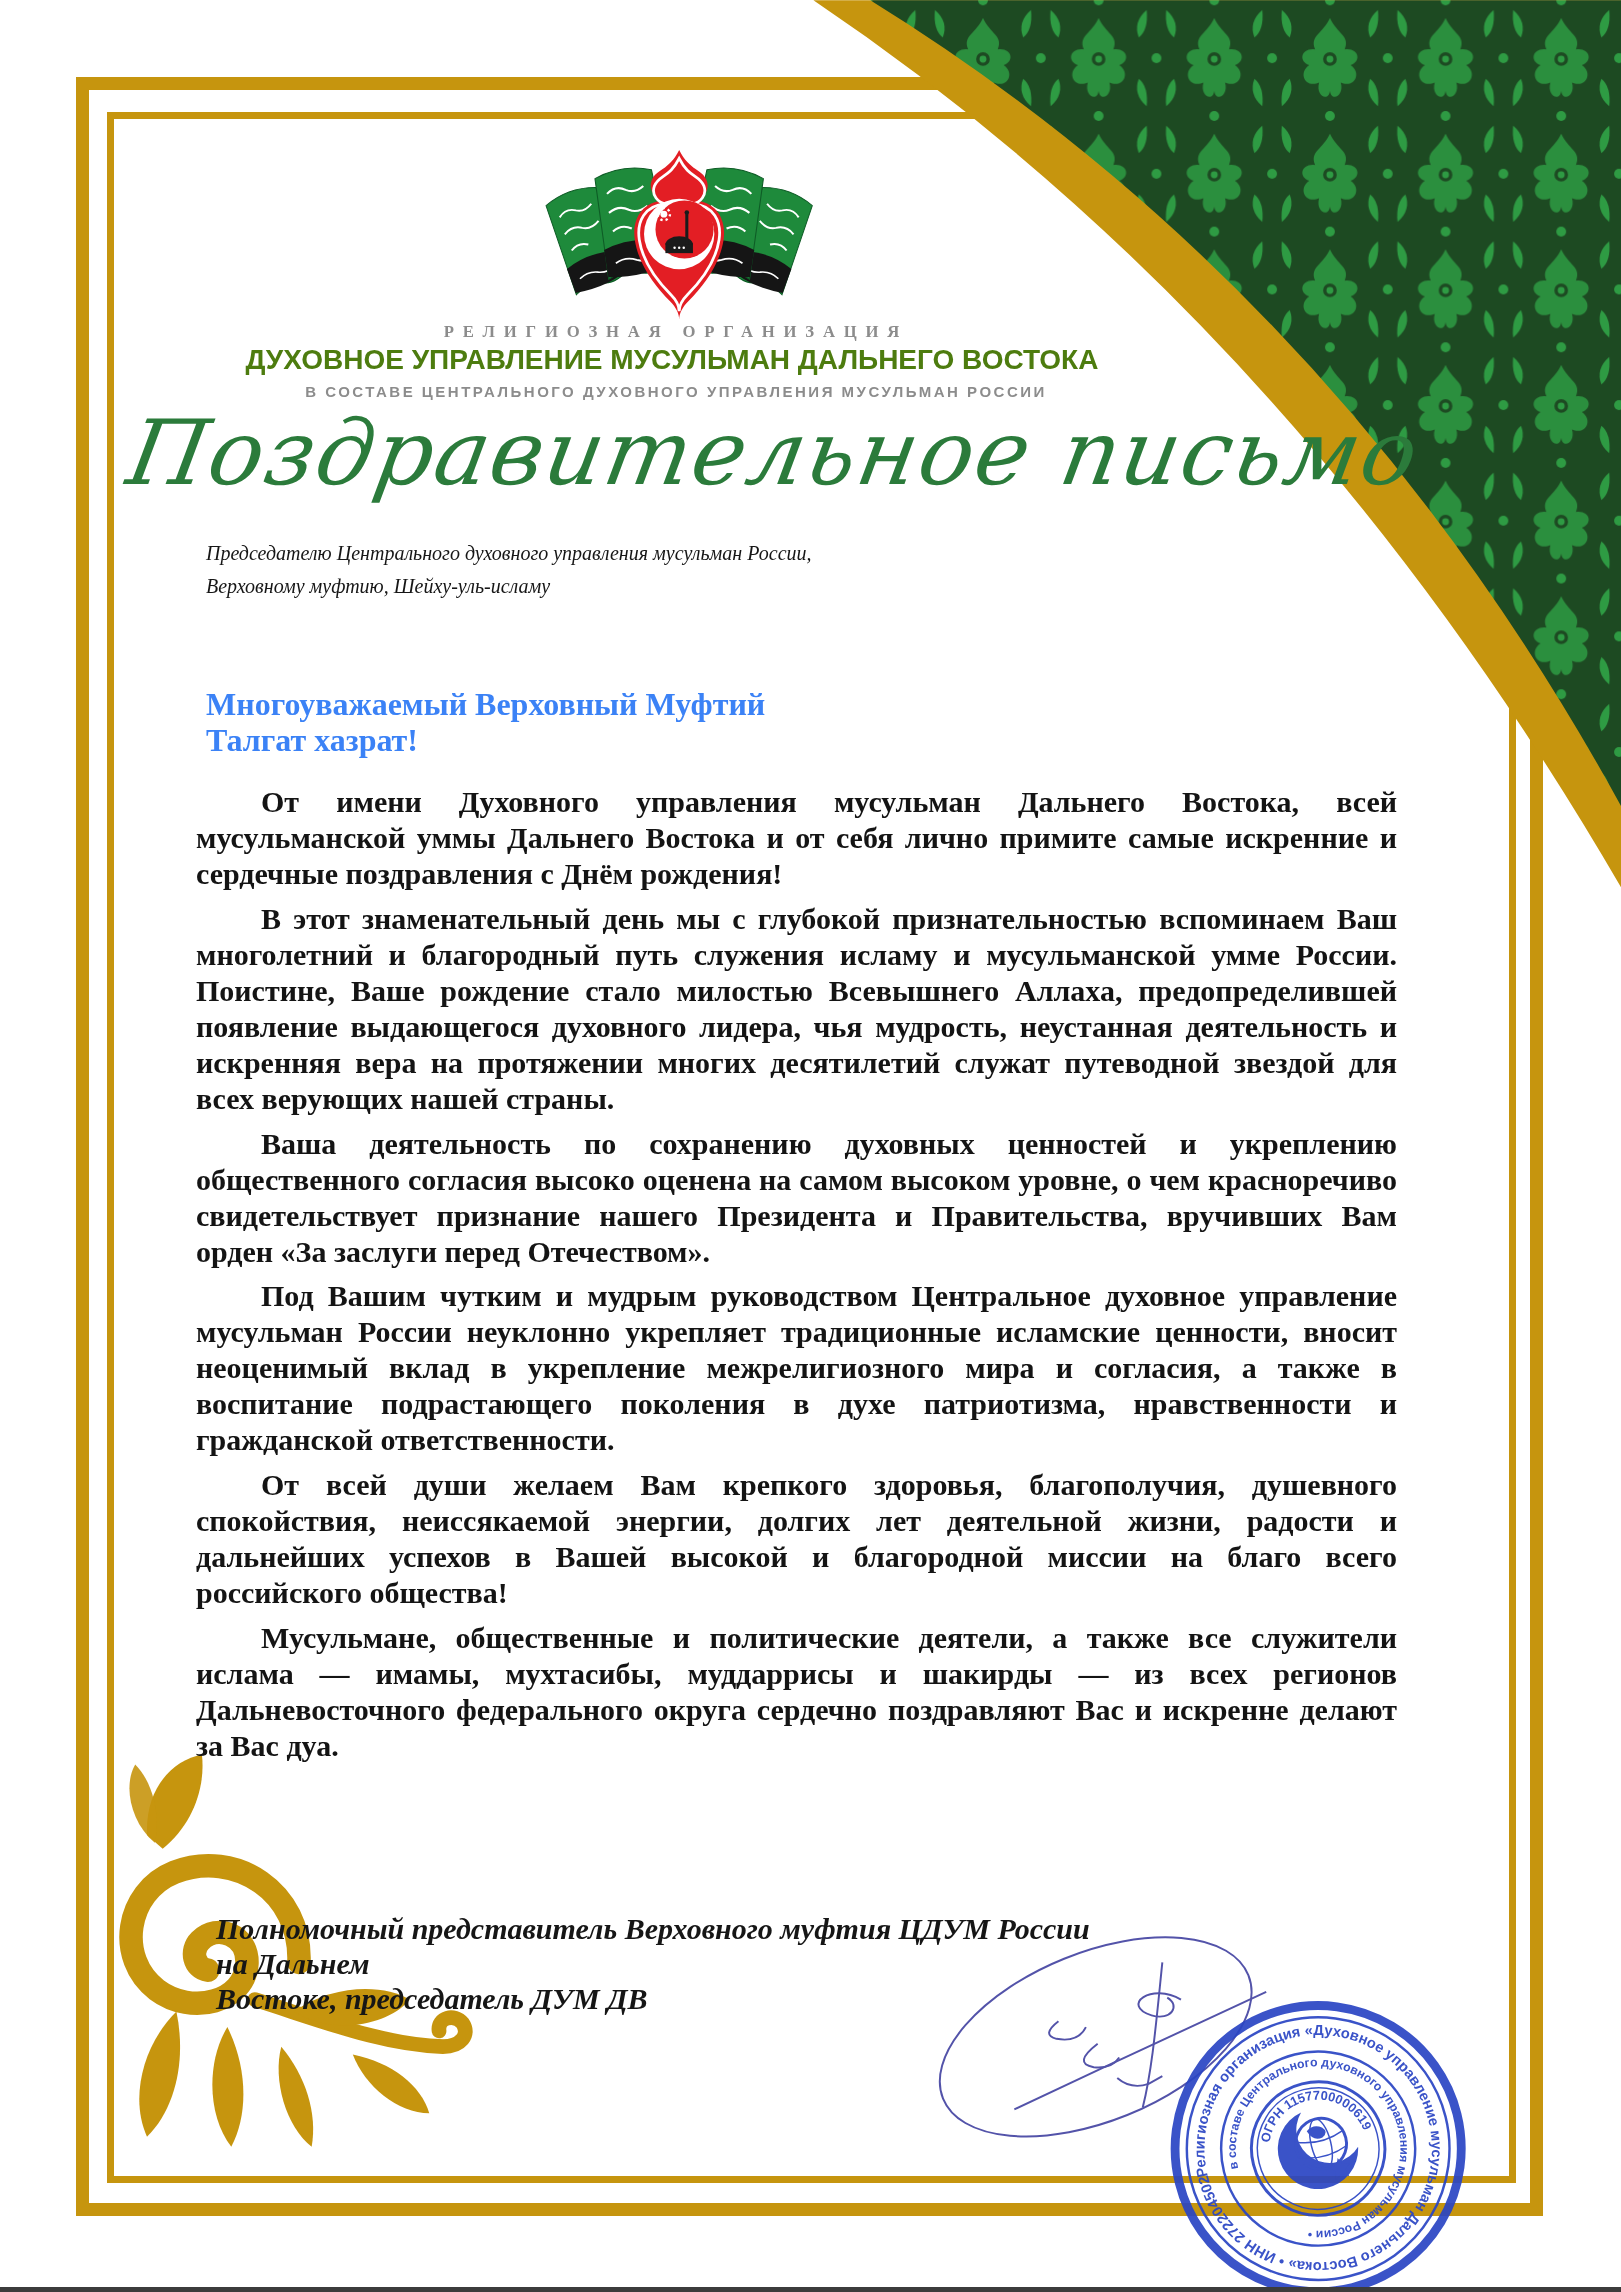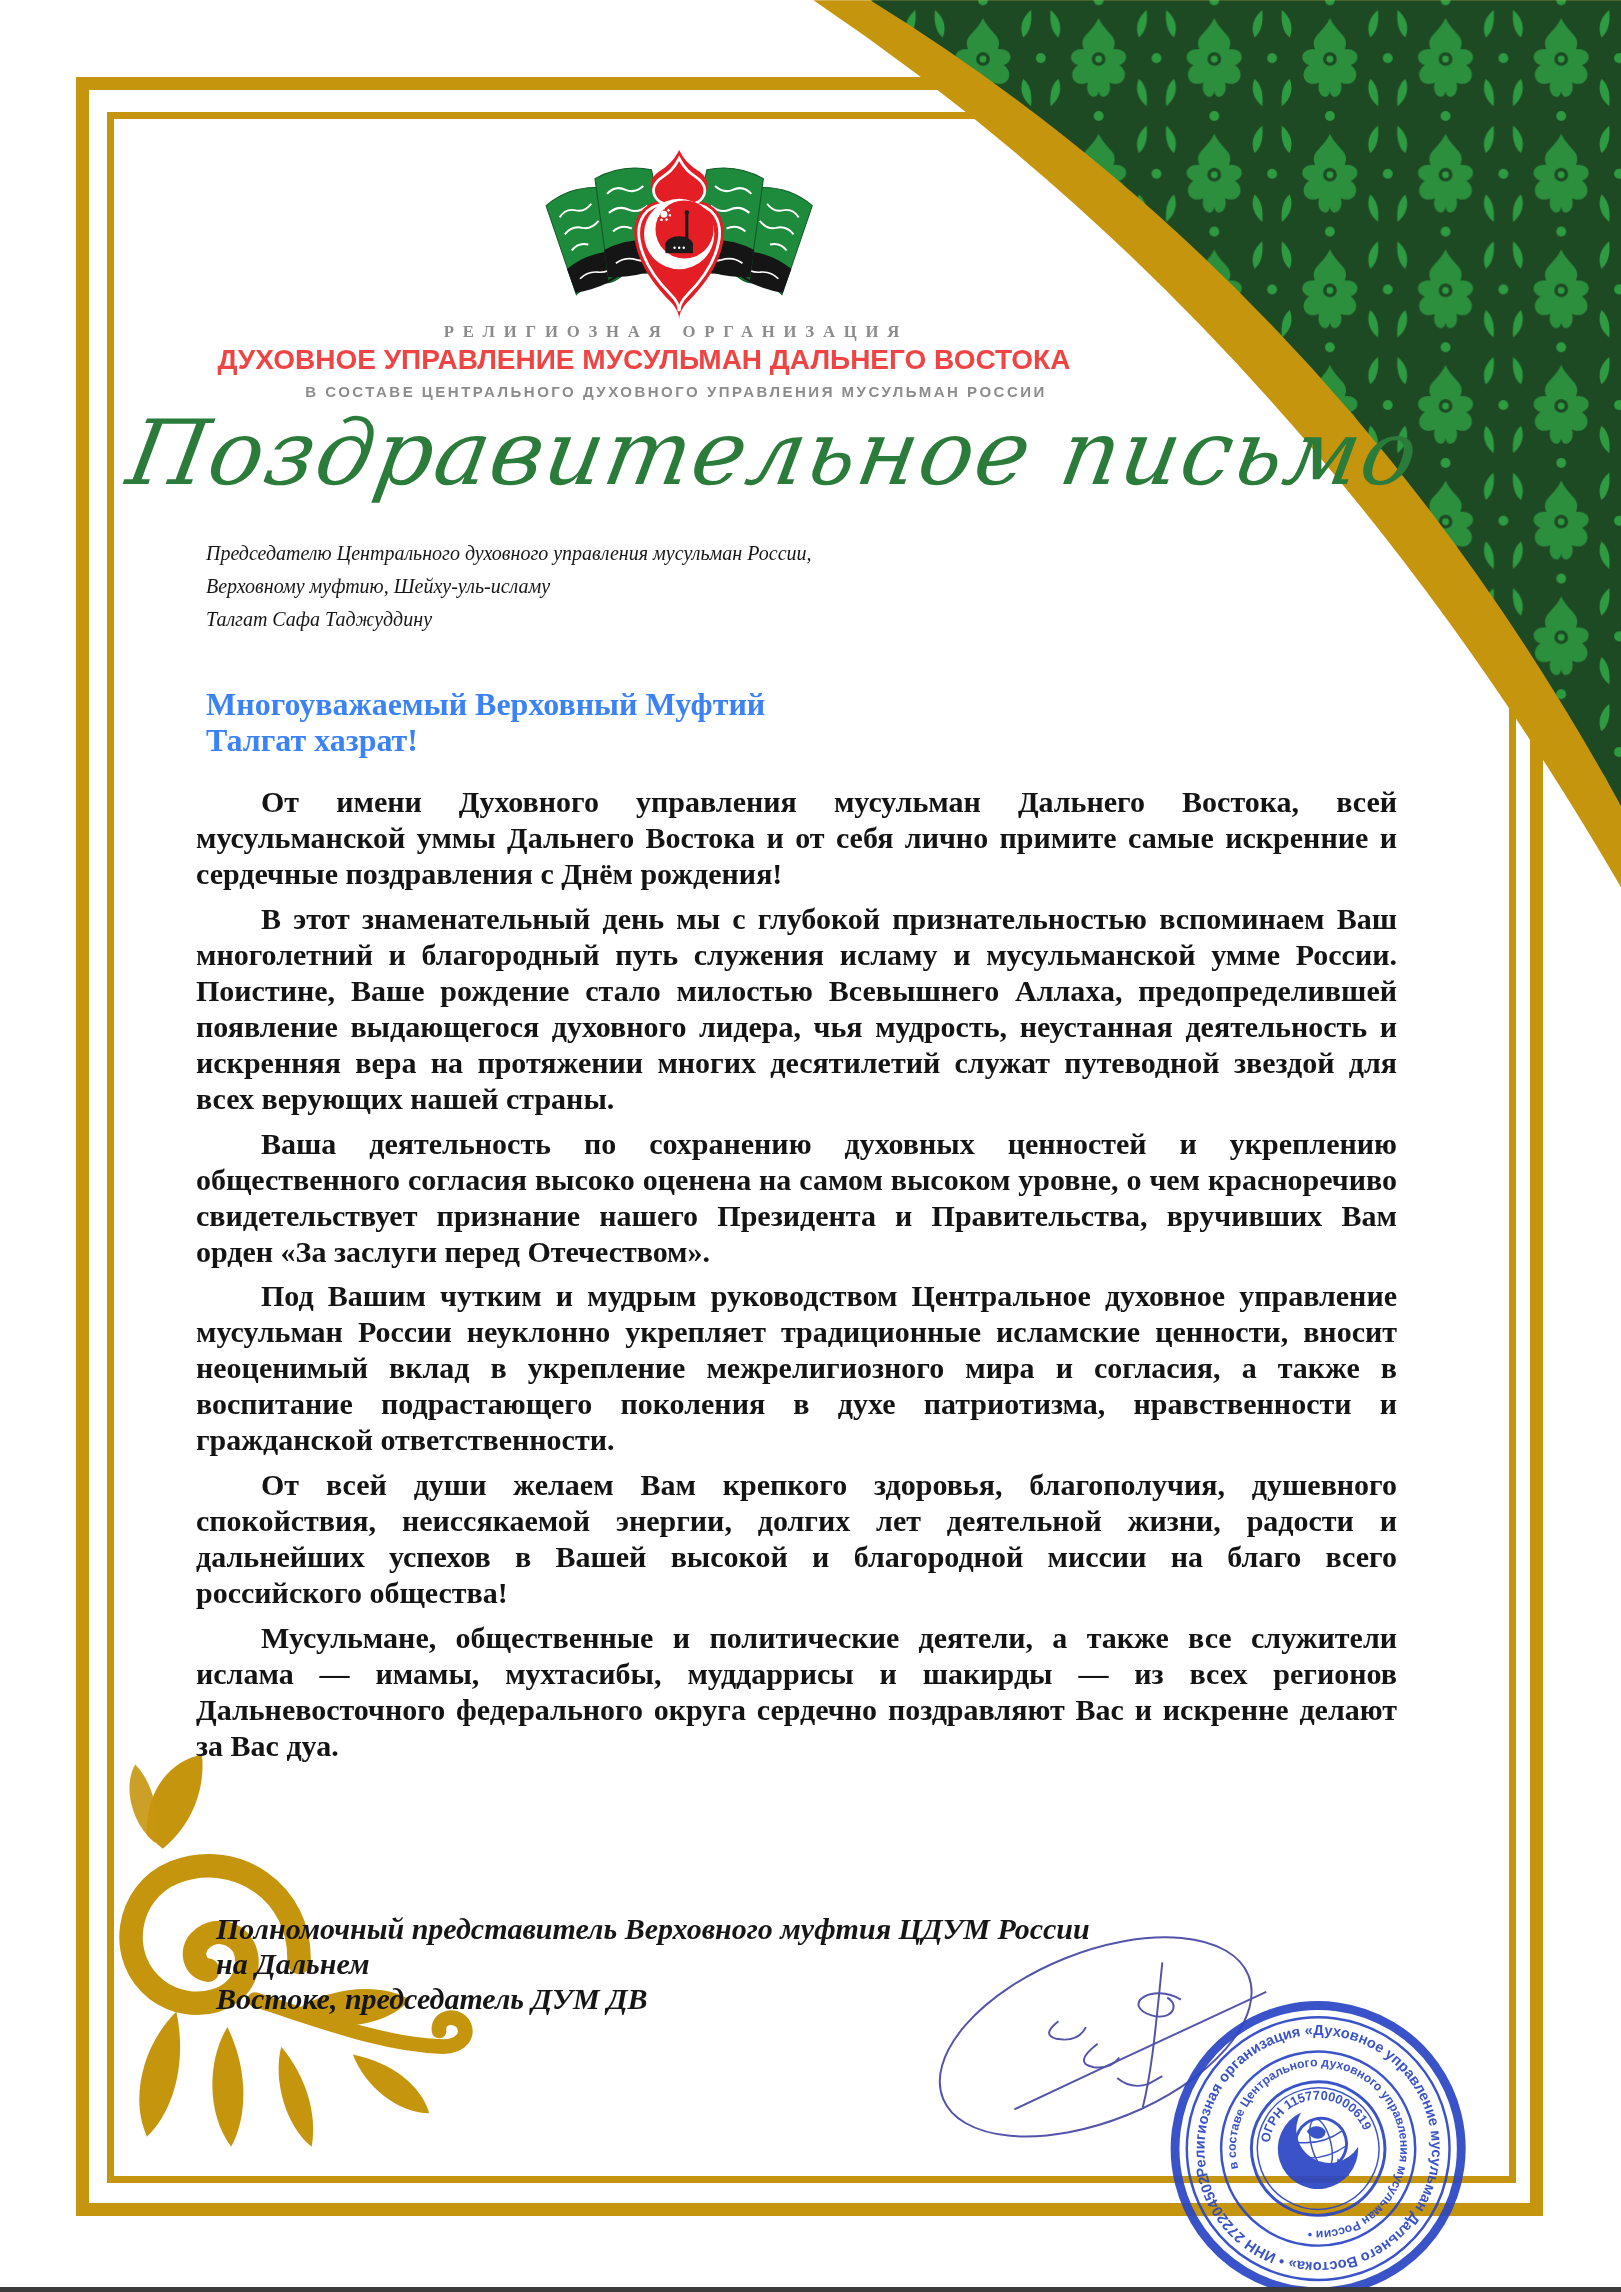--- a/index.html
+++ b/index.html
@@ -12,22 +12,22 @@
   .centered{transform:translateX(-50%);}
   
   .frame-outer{position:absolute;left:76px;top:77px;right:78px;bottom:77px;
     border:13.7px solid #C6950E;pointer-events:none;}
   .frame-inner{position:absolute;left:107px;top:112px;right:105px;bottom:110px;
     border:7.8px solid #C6950E;pointer-events:none;}
   svg.overlay{position:absolute;left:0;top:0;pointer-events:none;}
   
   .org-type{left:676px;top:322px;font-family:Liberation Serif, serif;
     font-size:16.7px;letter-spacing:8.8px;color:#8c8c8c;white-space:nowrap;font-weight:bold;}
-  .org-name{left:644px;top:344px;font-family:"Liberation Sans",sans-serif;
-    font-size:28px;font-weight:bold;color:#ef4444;white-space:nowrap;}
+  .org-name{left:672px;top:344px;font-family:"Liberation Sans",sans-serif;
+    font-size:28px;font-weight:bold;color:#4d7c0f;white-space:nowrap;}
   .org-parent{left:676px;top:383px;font-family:"Liberation Sans",sans-serif;
     font-size:15px;letter-spacing:2.5px;color:#8c8c8c;white-space:nowrap;font-weight:bold;text-align:right;}
   .letter-title{left:774px;top:400px;font-family:"DejaVu Serif",serif;
     font-style:italic;font-size:90px;color:#2B7B3B;white-space:nowrap;
     transform:translateX(-50%) skewX(-10deg);letter-spacing:2px;}
   .addressee{left:206px;top:537px;width:686px;
     font-style:italic;font-size:20px;line-height:33px;color:#161616;}
   .salutation{left:206px;top:686px;width:627px;text-align:left;
     font-weight:bold;font-size:32px;line-height:36px;color:#3b82f6;}
   .body-text{left:196px;top:784px;width:1201px;font-weight:bold;}
@@ -151,21 +151,20 @@
 
   <div class="abs centered org-type">РЕЛИГИОЗНАЯ ОРГАНИЗАЦИЯ</div>
   <div class="abs centered org-name">ДУХОВНОЕ УПРАВЛЕНИЕ МУСУЛЬМАН ДАЛЬНЕГО ВОСТОКА</div>
   <div class="abs centered org-parent">В СОСТАВЕ ЦЕНТРАЛЬНОГО ДУХОВНОГО УПРАВЛЕНИЯ МУСУЛЬМАН РОССИИ</div>
 
   <div class="abs letter-title">Поздравительное письмо</div>
 
   <div class="abs addressee">
     <div>Председателю Центрального духовного управления мусульман России,</div>
     <div>Верховному муфтию, Шейху-уль-исламу</div>
-    <div>Талгат Сафа Таджуддину</div>
   </div>
 
   <div class="abs salutation">
     <div>Многоуважаемый Верховный Муфтий</div>
     <div>Талгат хазрат!</div>
   </div>
 
   <div class="abs body-text">
     <p>От имени Духовного управления мусульман Дальнего Востока, всей мусульманской уммы Дальнего Востока и от себя лично примите самые искренние и сердечные поздравления с Днём рождения!</p>
     <p>В этот знаменательный день мы с глубокой признательностью вспоминаем Ваш многолетний и благородный путь служения исламу и мусульманской умме России. Поистине, Ваше рождение стало милостью Всевышнего Аллаха, предопределившей появление выдающегося духовного лидера, чья мудрость, неустанная деятельность и искренняя вера на протяжении многих десятилетий служат путеводной звездой для всех верующих нашей страны.</p>

